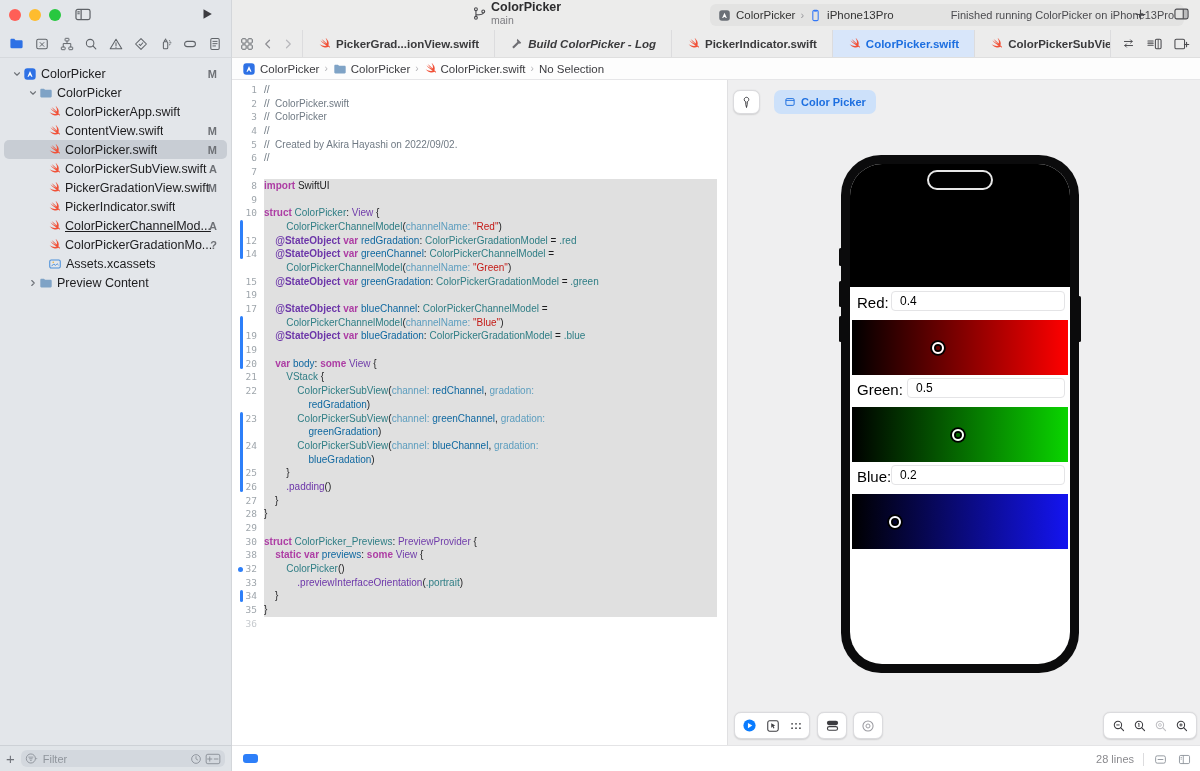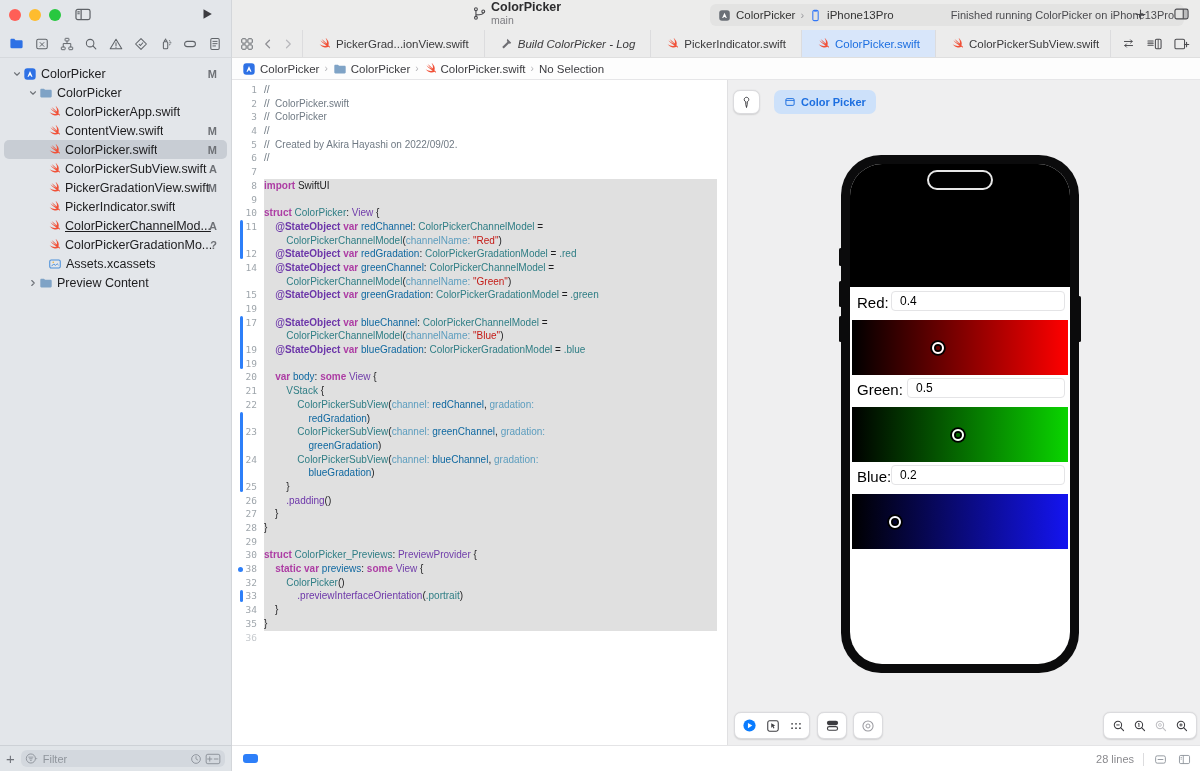--- a/index.html
+++ b/index.html
@@ -18,21 +18,21 @@
   .proj-text{display:flex;flex-direction:column;line-height:1.1;}
   .proj-title{font-size:12.5px;font-weight:700;color:#2c2c2e;}
   .proj-branch{font-size:10.5px;color:#7c7c80;}
   .scheme-pill{position:absolute;left:478px;top:4px;width:474px;height:22px;background:#E3E3E2;border-radius:6px;display:flex;align-items:center;justify-content:space-between;padding:0 10px 0 8px;}
   .scheme-left{display:flex;align-items:center;gap:5px;font-size:11.5px;color:#333;}
   .scheme-sep{color:#9a9a9e;font-size:11px;}
   .scheme-status{font-size:11px;color:#4b4b4f;}
   .tb-icons{position:absolute;right:10px;top:7px;display:flex;gap:26px;align-items:center;}
 
   
-  .navtabs{position:absolute;left:0;top:30px;width:1200px;height:28px;}
+  .navtabs{position:absolute;left:0;top:30px;width:1200px;height:28px;font-weight:bold;}
   .nav-icons{position:absolute;left:0;top:0;width:232px;height:28px;background:#E3E6EA;border-right:1px solid #D3D6DA;border-bottom:1px solid #D6D9DD;display:flex;align-items:center;justify-content:space-between;padding:0 9px;}
   .tabstrip{position:absolute;left:232px;top:0;width:968px;height:28px;background:#ECECEC;border-bottom:1px solid #DFDFDF;display:flex;align-items:stretch;}
   .tab-ctrl{display:flex;align-items:center;gap:8px;padding:0 8px;}
   .tabs-scroll{flex:1;display:flex;overflow:hidden;border-left:1px solid #DCDCDE;}
   .tab{display:flex;align-items:center;gap:5px;padding:0 15px;font-size:11.5px;color:#3a3a3c;border-right:1px solid #DCDCDE;white-space:nowrap;}
   .tab.active{background:#D8E6FA;color:#1D6FE0;}
   .tab.italic .tab-label{font-style:italic;}
   .tab-right{display:flex;align-items:center;gap:10px;padding:0 10px;border-left:1px solid #DCDCDE;background:#ECECEC;}
 
   
@@ -540,24 +540,20 @@
       </div>
       <div class="crow">
         <span class="ln">9</span>
         <span class="cd hl"></span>
       </div>
       <div class="crow">
         <span class="ln">10</span>
         <span class="cd hl"><span class="kw">struct</span><span class="pl"> </span><span class="ty">ColorPicker</span><span class="pl">: </span><span class="fw">View</span><span class="pl"> {</span></span>
       </div>
       <div class="crow">
-        <span class="ln">11</span>
-        <span class="cd hl"><span class="pl">    </span><span class="at">@StateObject</span><span class="pl"> </span><span class="kw">var</span><span class="pl"> </span><span class="vr">redChannel</span><span class="pl">: </span><span class="ty">ColorPickerChannelModel</span><span class="pl"> =</span></span>
-      </div>
-      <div class="crow">
         <span class="ln"></span>
         <span class="cd hl"><span class="pl">        </span><span class="ty">ColorPickerChannelModel</span><span class="pl">(</span><span class="ar">channelName:</span><span class="pl"> </span><span class="st">"Red"</span><span class="pl">)</span></span>
       </div>
       <div class="crow">
         <span class="ln">12</span>
         <span class="cd hl"><span class="pl">    </span><span class="at">@StateObject</span><span class="pl"> </span><span class="kw">var</span><span class="pl"> </span><span class="vr">redGradation</span><span class="pl">: </span><span class="ty">ColorPickerGradationModel</span><span class="pl"> = </span><span class="en">.red</span></span>
       </div>
       <div class="crow">
         <span class="ln">14</span>
         <span class="cd hl"><span class="pl">    </span><span class="at">@StateObject</span><span class="pl"> </span><span class="kw">var</span><span class="pl"> </span><span class="vr">greenChannel</span><span class="pl">: </span><span class="ty">ColorPickerChannelModel</span><span class="pl"> =</span></span>

